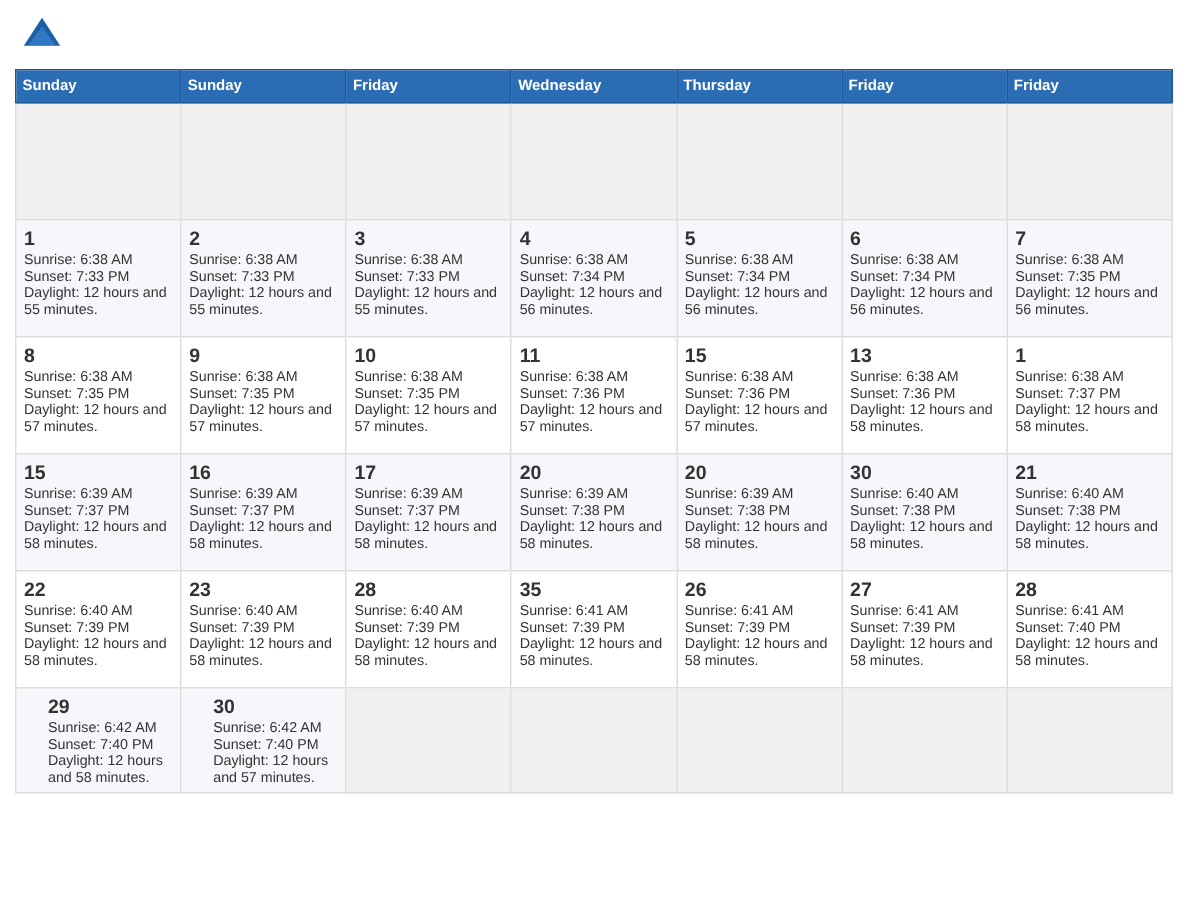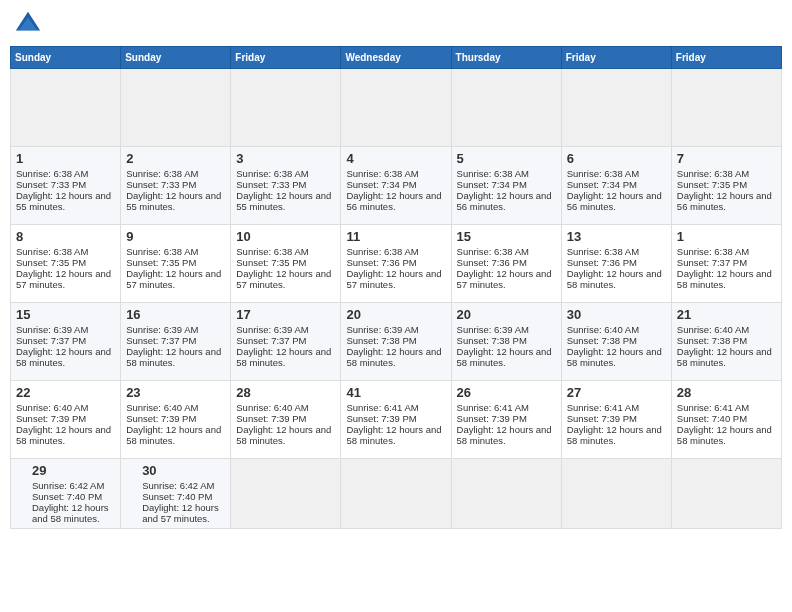--- a/index.html
+++ b/index.html
@@ -160,21 +160,21 @@
         <td><span class="day-num">17</span><span>Sunrise: 6:39 AM<br>Sunset: 7:37 PM<br>Daylight: 12 hours and 58 minutes.</span></td>
         <td><span class="day-num">20</span><span>Sunrise: 6:39 AM<br>Sunset: 7:38 PM<br>Daylight: 12 hours and 58 minutes.</span></td>
         <td><span class="day-num">20</span><span>Sunrise: 6:39 AM<br>Sunset: 7:38 PM<br>Daylight: 12 hours and 58 minutes.</span></td>
         <td><span class="day-num">30</span><span>Sunrise: 6:40 AM<br>Sunset: 7:38 PM<br>Daylight: 12 hours and 58 minutes.</span></td>
         <td><span class="day-num">21</span><span>Sunrise: 6:40 AM<br>Sunset: 7:38 PM<br>Daylight: 12 hours and 58 minutes.</span></td>
       </tr>
       <tr>
         <td><span class="day-num">22</span><span>Sunrise: 6:40 AM<br>Sunset: 7:39 PM<br>Daylight: 12 hours and 58 minutes.</span></td>
         <td><span class="day-num">23</span><span>Sunrise: 6:40 AM<br>Sunset: 7:39 PM<br>Daylight: 12 hours and 58 minutes.</span></td>
         <td><span class="day-num">28</span><span>Sunrise: 6:40 AM<br>Sunset: 7:39 PM<br>Daylight: 12 hours and 58 minutes.</span></td>
-        <td><span class="day-num">41</span><span>Sunrise: 6:41 AM<br>Sunset: 7:39 PM<br>Daylight: 12 hours and 58 minutes.</span></td>
+        <td><span class="day-num">35</span><span>Sunrise: 6:41 AM<br>Sunset: 7:39 PM<br>Daylight: 12 hours and 58 minutes.</span></td>
         <td><span class="day-num">26</span><span>Sunrise: 6:41 AM<br>Sunset: 7:39 PM<br>Daylight: 12 hours and 58 minutes.</span></td>
         <td><span class="day-num">27</span><span>Sunrise: 6:41 AM<br>Sunset: 7:39 PM<br>Daylight: 12 hours and 58 minutes.</span></td>
         <td><span class="day-num">28</span><span>Sunrise: 6:41 AM<br>Sunset: 7:40 PM<br>Daylight: 12 hours and 58 minutes.</span></td>
       </tr>
       <tr class="last-row">
         <td><span class="day-num">29</span><span>Sunrise: 6:42 AM<br>Sunset: 7:40 PM<br>Daylight: 12 hours and 58 minutes.</span></td>
         <td><span class="day-num">30</span><span>Sunrise: 6:42 AM<br>Sunset: 7:40 PM<br>Daylight: 12 hours and 57 minutes.</span></td>
         <td class="empty"></td>
         <td class="empty"></td>
         <td class="empty"></td>

